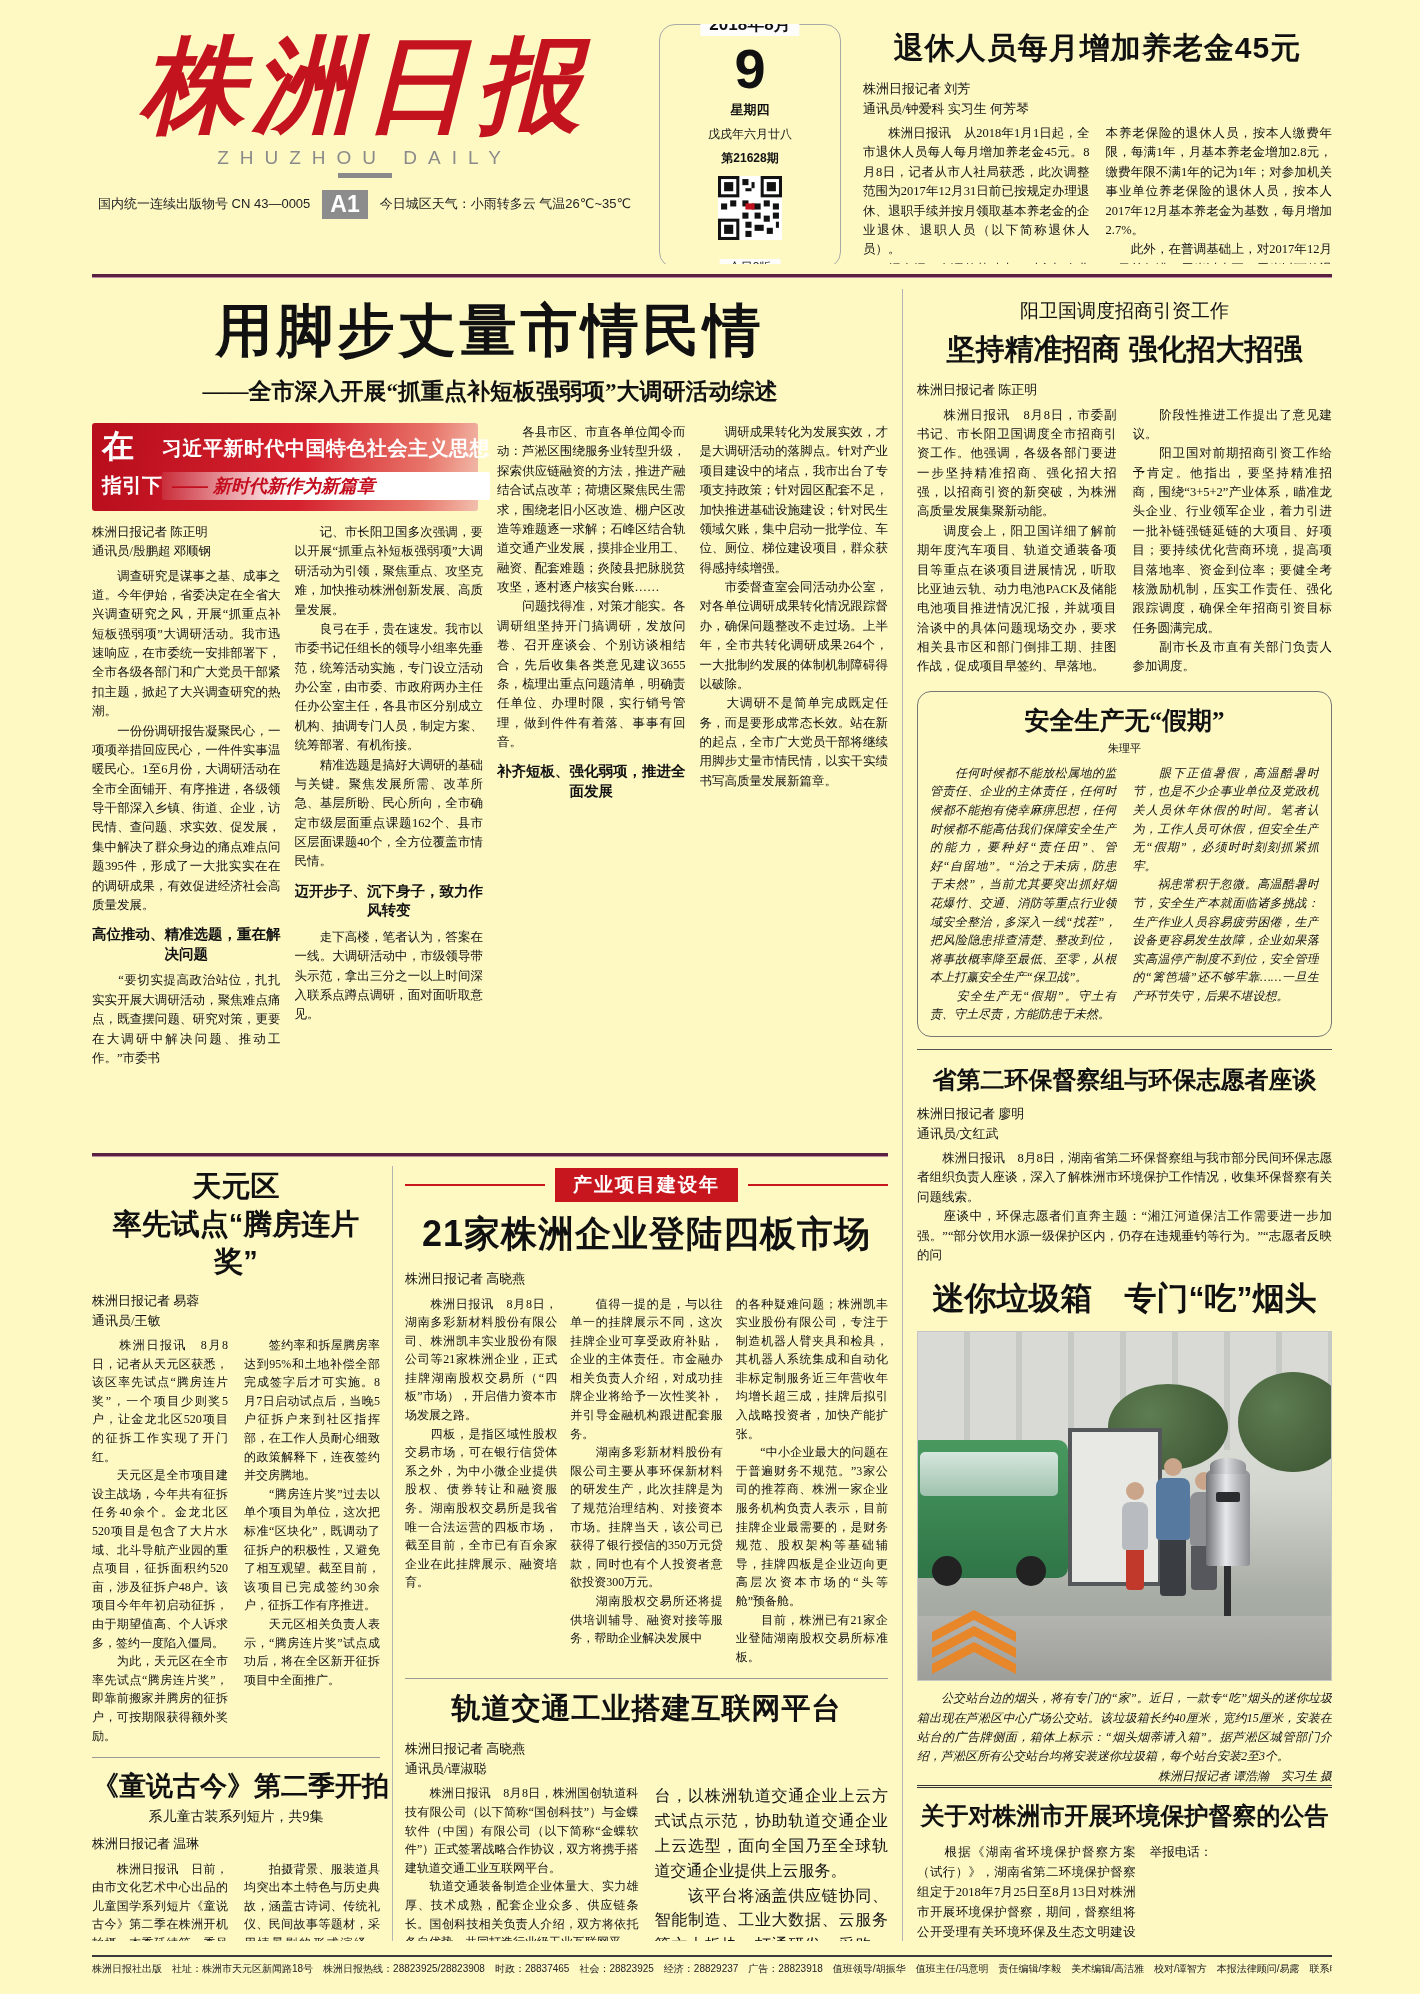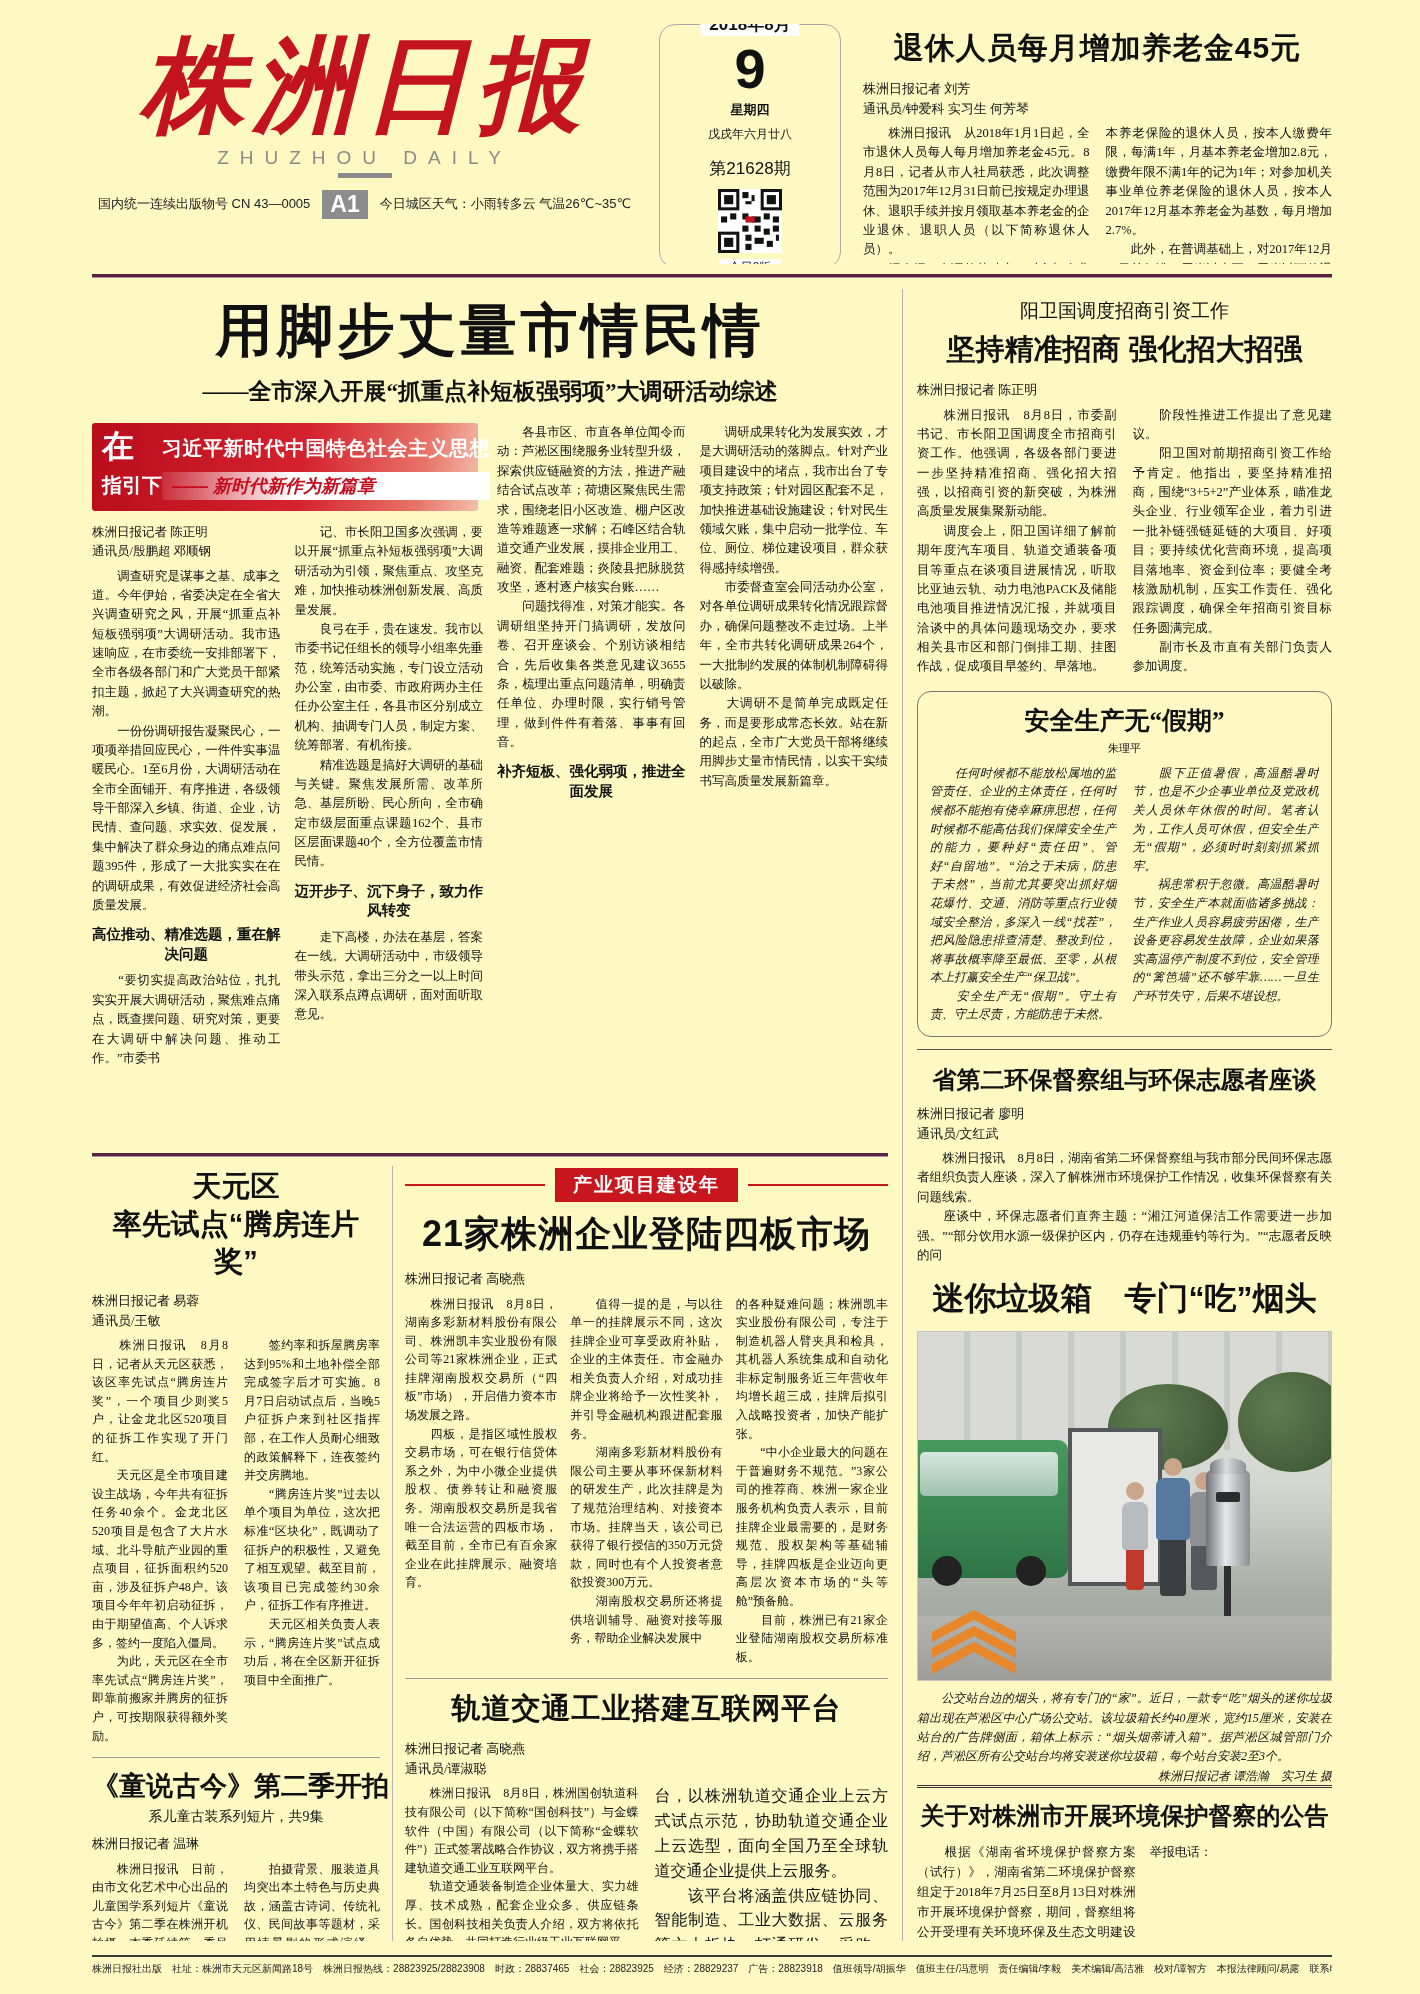--- a/index.html
+++ b/index.html
@@ -16,21 +16,21 @@
   .pub-line{display:flex;align-items:center;justify-content:center;gap:12px;font-size:13px;
             font-family:"Liberation Sans","DejaVu Sans",sans-serif;color:#222;white-space:nowrap;}
   .a1-box{background:#8c8c8c;color:#fff;font-size:23px;font-weight:bold;padding:2px 8px;line-height:1.1;}
   .date-box{flex:0 0 168px;border:1.5px solid #a9a9a9;border-radius:16px;text-align:center;position:relative;
             padding:12px 6px 14px;height:216px;font-family:"Liberation Sans","DejaVu Sans",sans-serif;box-sizing:content-box;}
   .date-ym{position:absolute;top:-12px;left:50%;transform:translateX(-50%);background:#fdfdfb;
            padding:0 9px;font-size:17px;font-weight:bold;white-space:nowrap;}
   .date-day{font-size:56px;font-weight:bold;line-height:1.0;margin-top:4px;}
   .date-week{font-size:13px;font-weight:bold;margin-top:4px;}
   .date-lunar{font-size:12px;margin-top:7px;}
-  .date-issue{font-size:17px;margin-top:14px;}
+  .date-issue{font-size:12px;margin-top:7px;font-weight:bold;}
   .qr{width:64px;height:64px;margin:9px auto 0;display:block;}
   .date-pages{position:absolute;bottom:-9px;left:50%;transform:translateX(-50%);background:#fdfdfb;
               padding:0 9px;font-size:12px;white-space:nowrap;}
   .top-article{flex:1;padding-top:4px;overflow:hidden;}
   .top-article h2{font-size:30px;margin:0 0 10px;text-align:center;font-weight:900;letter-spacing:1px;white-space:nowrap;}
   .byline{font-size:13px;line-height:1.5;white-space:pre-line;margin-bottom:6px;}
   .cols2{display:flex;gap:16px;}
   .colflow{flex:1;font-size:12.5px;line-height:1.55;text-align:justify;white-space:pre-line;overflow:hidden;}
   .masthead-rule{height:3px;background:#5a2140;margin-top:10px;box-shadow:0 1px 0 #b98ca0;}
   
@@ -214,21 +214,21 @@
             <div class="colflow">　　调查研究是谋事之基、成事之道。今年伊始，省委决定在全省大兴调查研究之风，开展“抓重点补短板强弱项”大调研活动。我市迅速响应，在市委统一安排部署下，全市各级各部门和广大党员干部紧扣主题，掀起了大兴调查研究的热潮。
 　　一份份调研报告凝聚民心，一项项举措回应民心，一件件实事温暖民心。1至6月份，大调研活动在全市全面铺开、有序推进，各级领导干部深入乡镇、街道、企业，访民情、查问题、求实效、促发展，集中解决了群众身边的痛点难点问题395件，形成了一大批实实在在的调研成果，有效促进经济社会高质量发展。</div>
             <div class="subhead">高位推动、精准选题，重在解决问题</div>
             <div class="colflow">　　“要切实提高政治站位，扎扎实实开展大调研活动，聚焦难点痛点，既查摆问题、研究对策，更要在大调研中解决问题、推动工作。”市委书</div>
           </div>
           <div class="lead-col pad-top">
             <div class="colflow">　　记、市长阳卫国多次强调，要以开展“抓重点补短板强弱项”大调研活动为引领，聚焦重点、攻坚克难，加快推动株洲创新发展、高质量发展。
 　　良弓在手，贵在速发。我市以市委书记任组长的领导小组率先垂范，统筹活动实施，专门设立活动办公室，由市委、市政府两办主任任办公室主任，各县市区分别成立机构、抽调专门人员，制定方案、统筹部署、有机衔接。
 　　精准选题是搞好大调研的基础与关键。聚焦发展所需、改革所急、基层所盼、民心所向，全市确定市级层面重点课题162个、县市区层面课题40个，全方位覆盖市情民情。</div>
             <div class="subhead">迈开步子、沉下身子，致力作风转变</div>
-            <div class="colflow">　　走下高楼，办法在基层，答案在一线。大调研活动中，市级领导带头示范，拿出三分之一以上时间深入联系点蹲点调研，面对面听取意见。</div>
+            <div class="colflow">　　走下高楼，笔者认为，答案在一线。大调研活动中，市级领导带头示范，拿出三分之一以上时间深入联系点蹲点调研，面对面听取意见。</div>
           </div>
           <div class="lead-col">
             <div class="colflow">　　各县市区、市直各单位闻令而动：芦淞区围绕服务业转型升级，探索供应链融资的方法，推进产融结合试点改革；荷塘区聚焦民生需求，围绕老旧小区改造、棚户区改造等难题逐一求解；石峰区结合轨道交通产业发展，摸排企业用工、融资、配套难题；炎陵县把脉脱贫攻坚，逐村逐户核实台账……
 　　问题找得准，对策才能实。各调研组坚持开门搞调研，发放问卷、召开座谈会、个别访谈相结合，先后收集各类意见建议3655条，梳理出重点问题清单，明确责任单位、办理时限，实行销号管理，做到件件有着落、事事有回音。</div>
             <div class="subhead">补齐短板、强化弱项，推进全面发展</div>
           </div>
           <div class="lead-col">
             <div class="colflow">　　调研成果转化为发展实效，才是大调研活动的落脚点。针对产业项目建设中的堵点，我市出台了专项支持政策；针对园区配套不足，加快推进基础设施建设；针对民生领域欠账，集中启动一批学位、车位、厕位、梯位建设项目，群众获得感持续增强。
 　　市委督查室会同活动办公室，对各单位调研成果转化情况跟踪督办，确保问题整改不走过场。上半年，全市共转化调研成果264个，一大批制约发展的体制机制障碍得以破除。
 　　大调研不是简单完成既定任务，而是要形成常态长效。站在新的起点，全市广大党员干部将继续用脚步丈量市情民情，以实干实绩书写高质量发展新篇章。</div>

